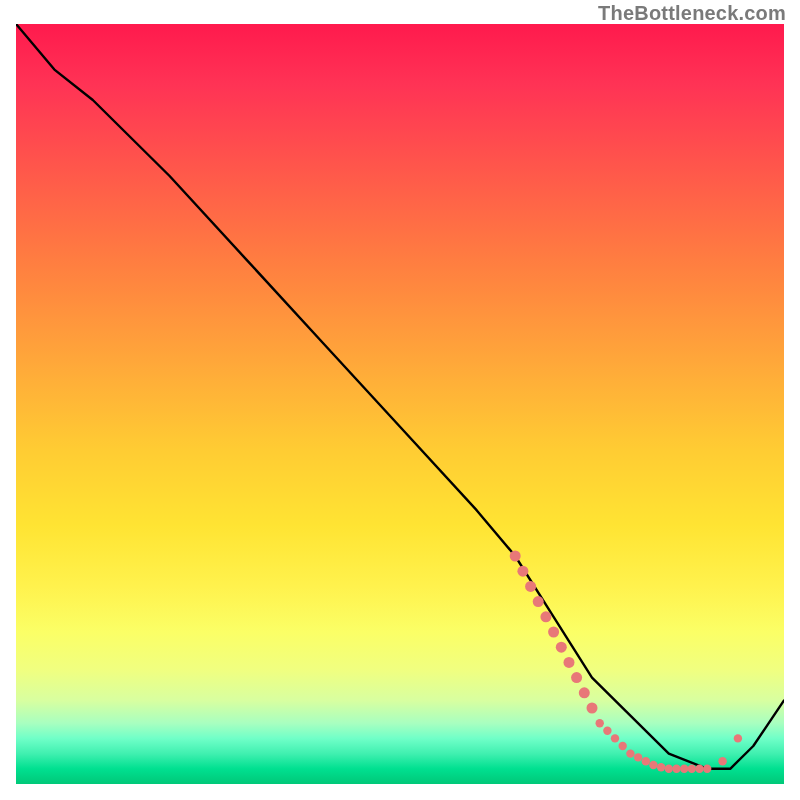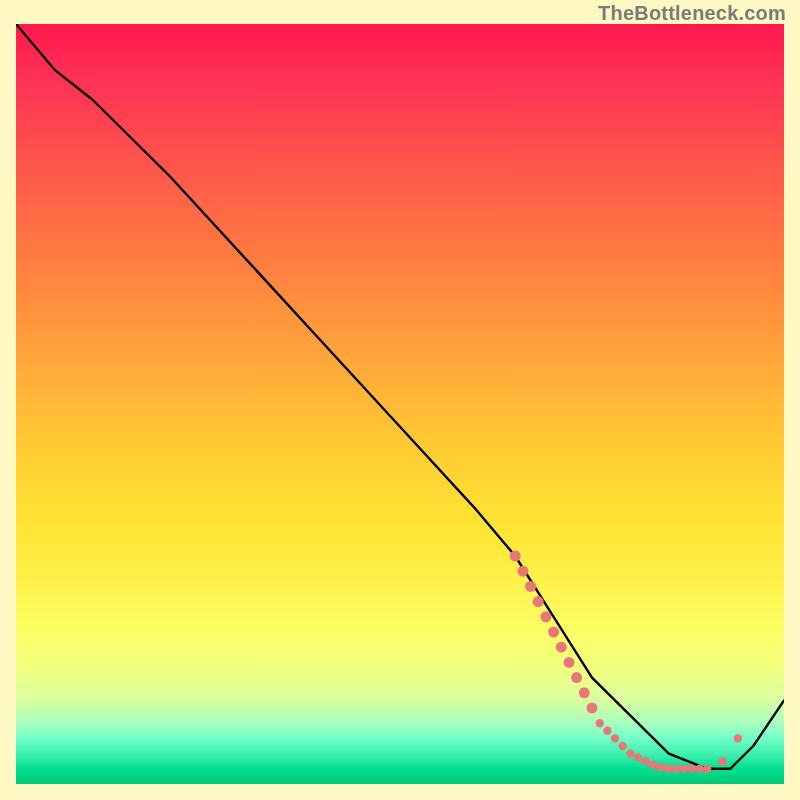--- a/index.html
+++ b/index.html
@@ -1,21 +1,21 @@
 <!DOCTYPE html>
 <html><head>
 <meta charset="utf-8">
 <style>
   * { margin: 0; padding: 0; box-sizing: border-box; }
   html, body { width: 800px; height: 800px; background: #000; overflow: hidden; }
   .stage {
     position: relative;
     width: 800px;
     height: 800px;
-    background: #fef9c3;
+    background: #ffffff;
   }
   .plot-frame {
     position: absolute;
     left: 16px;
     top: 24px;
     width: 768px;
     height: 760px;
     background: linear-gradient(to bottom,
       #ff1a4d 0%,
       #ff3355 8%,

